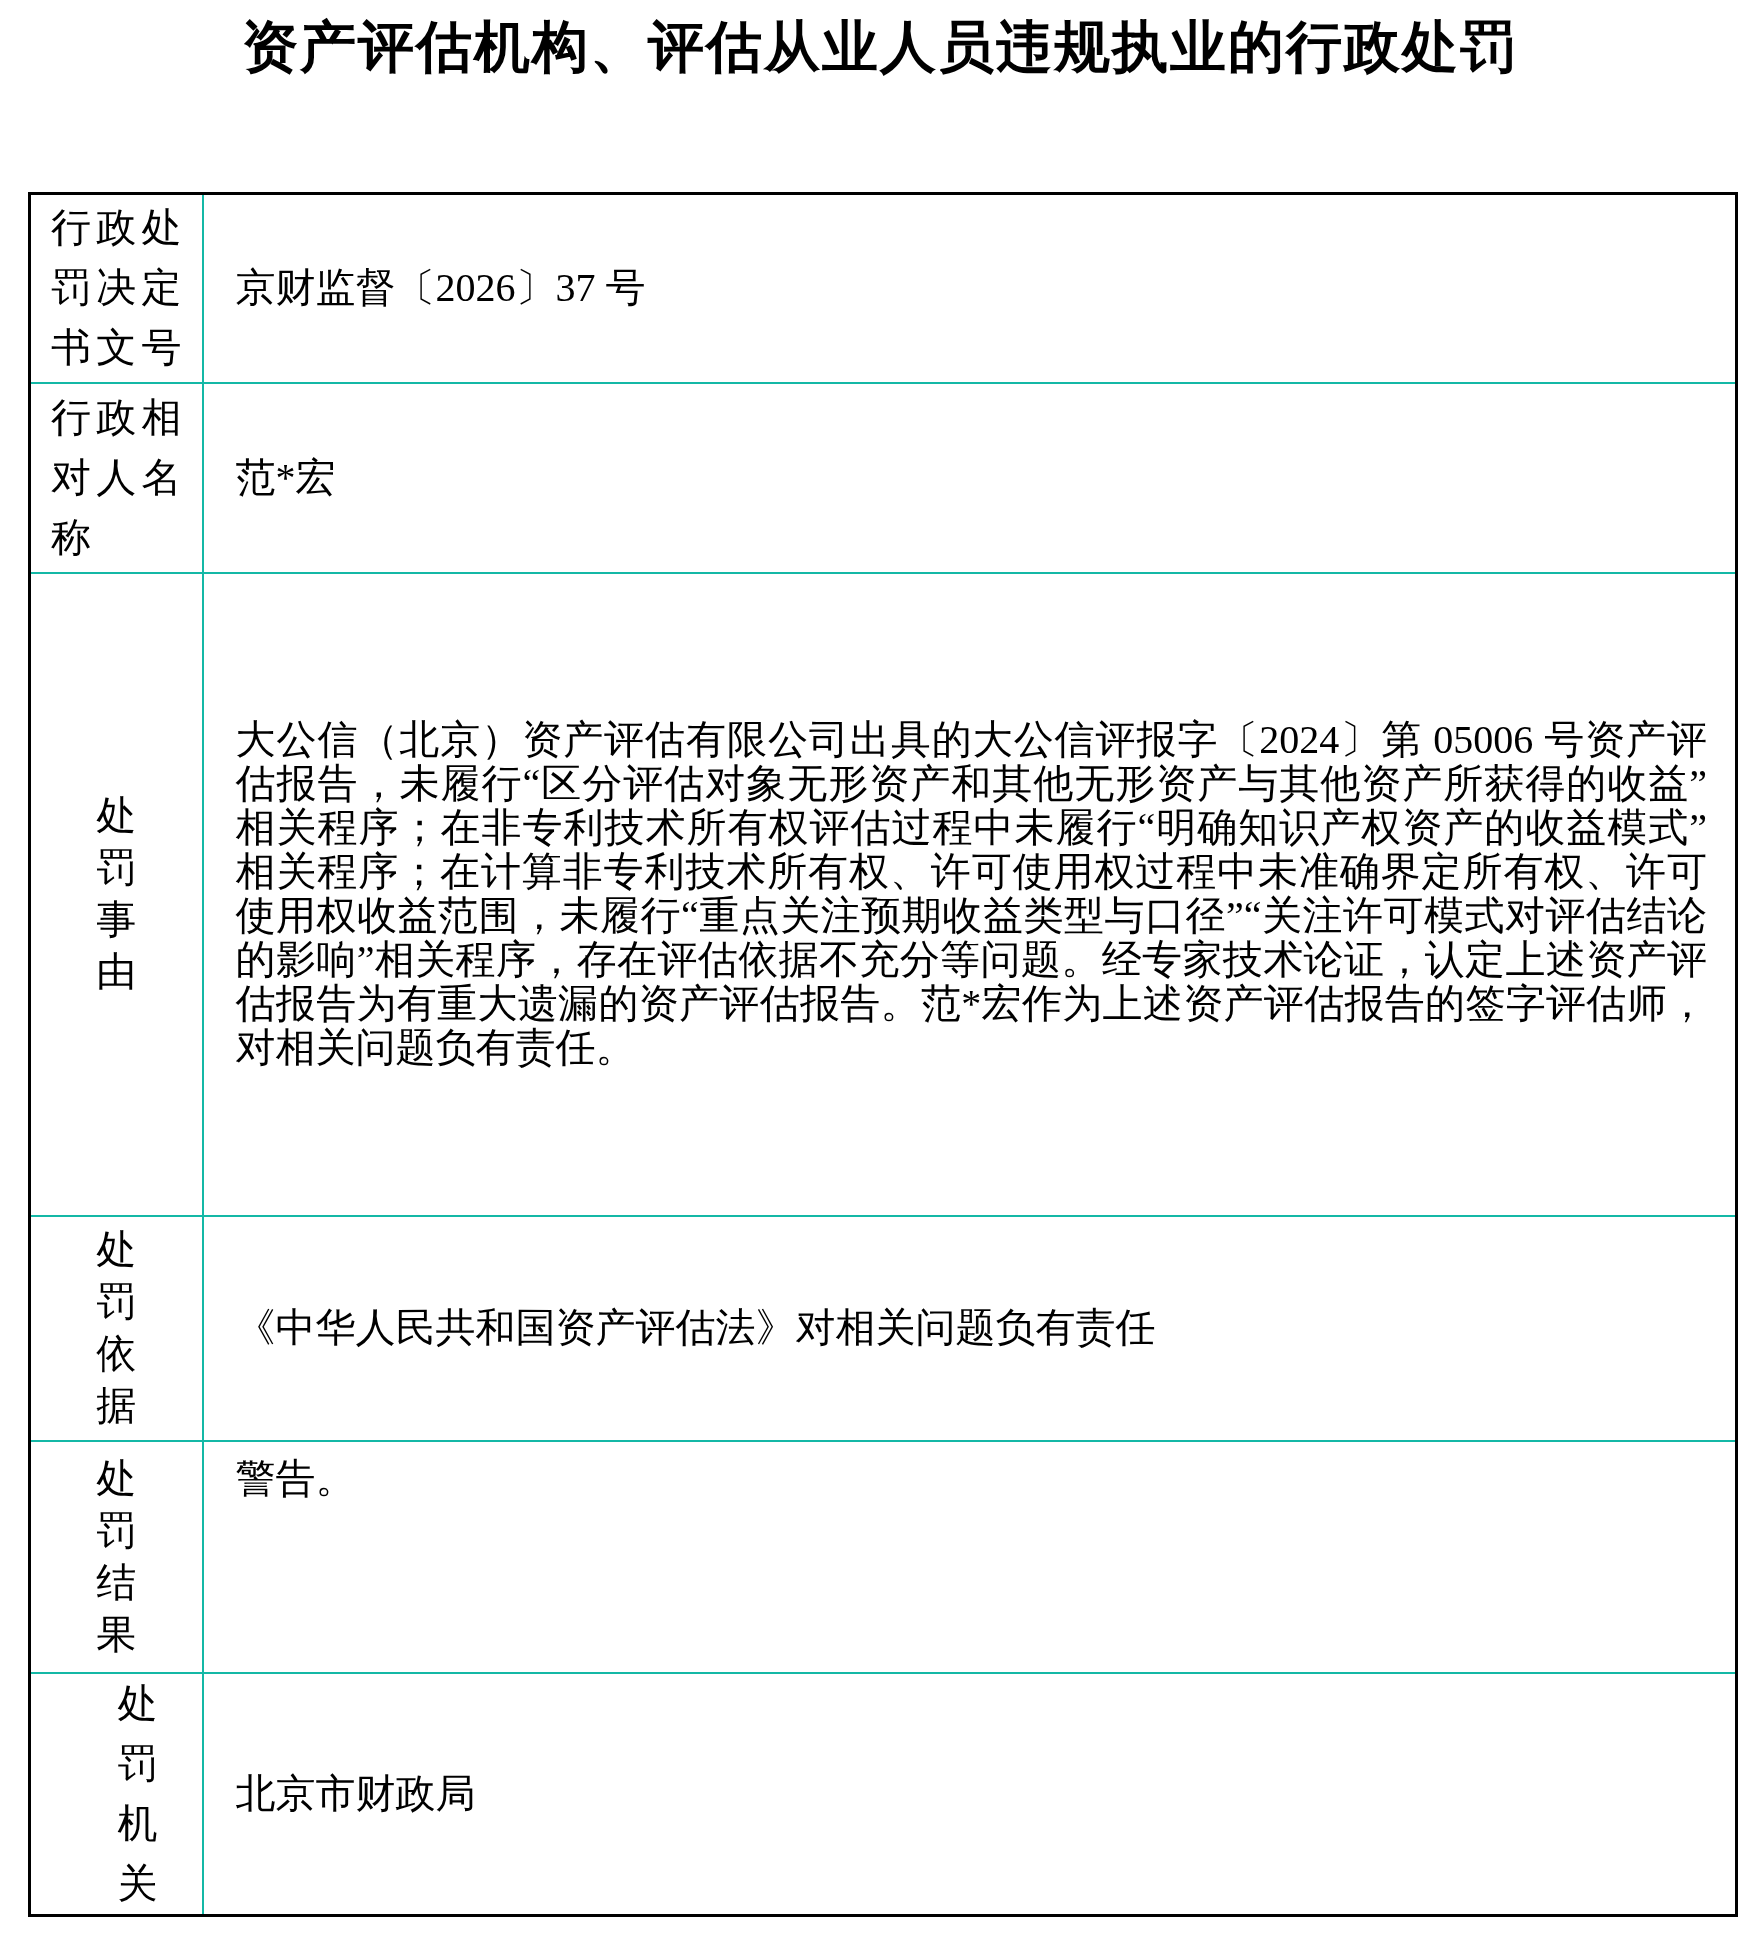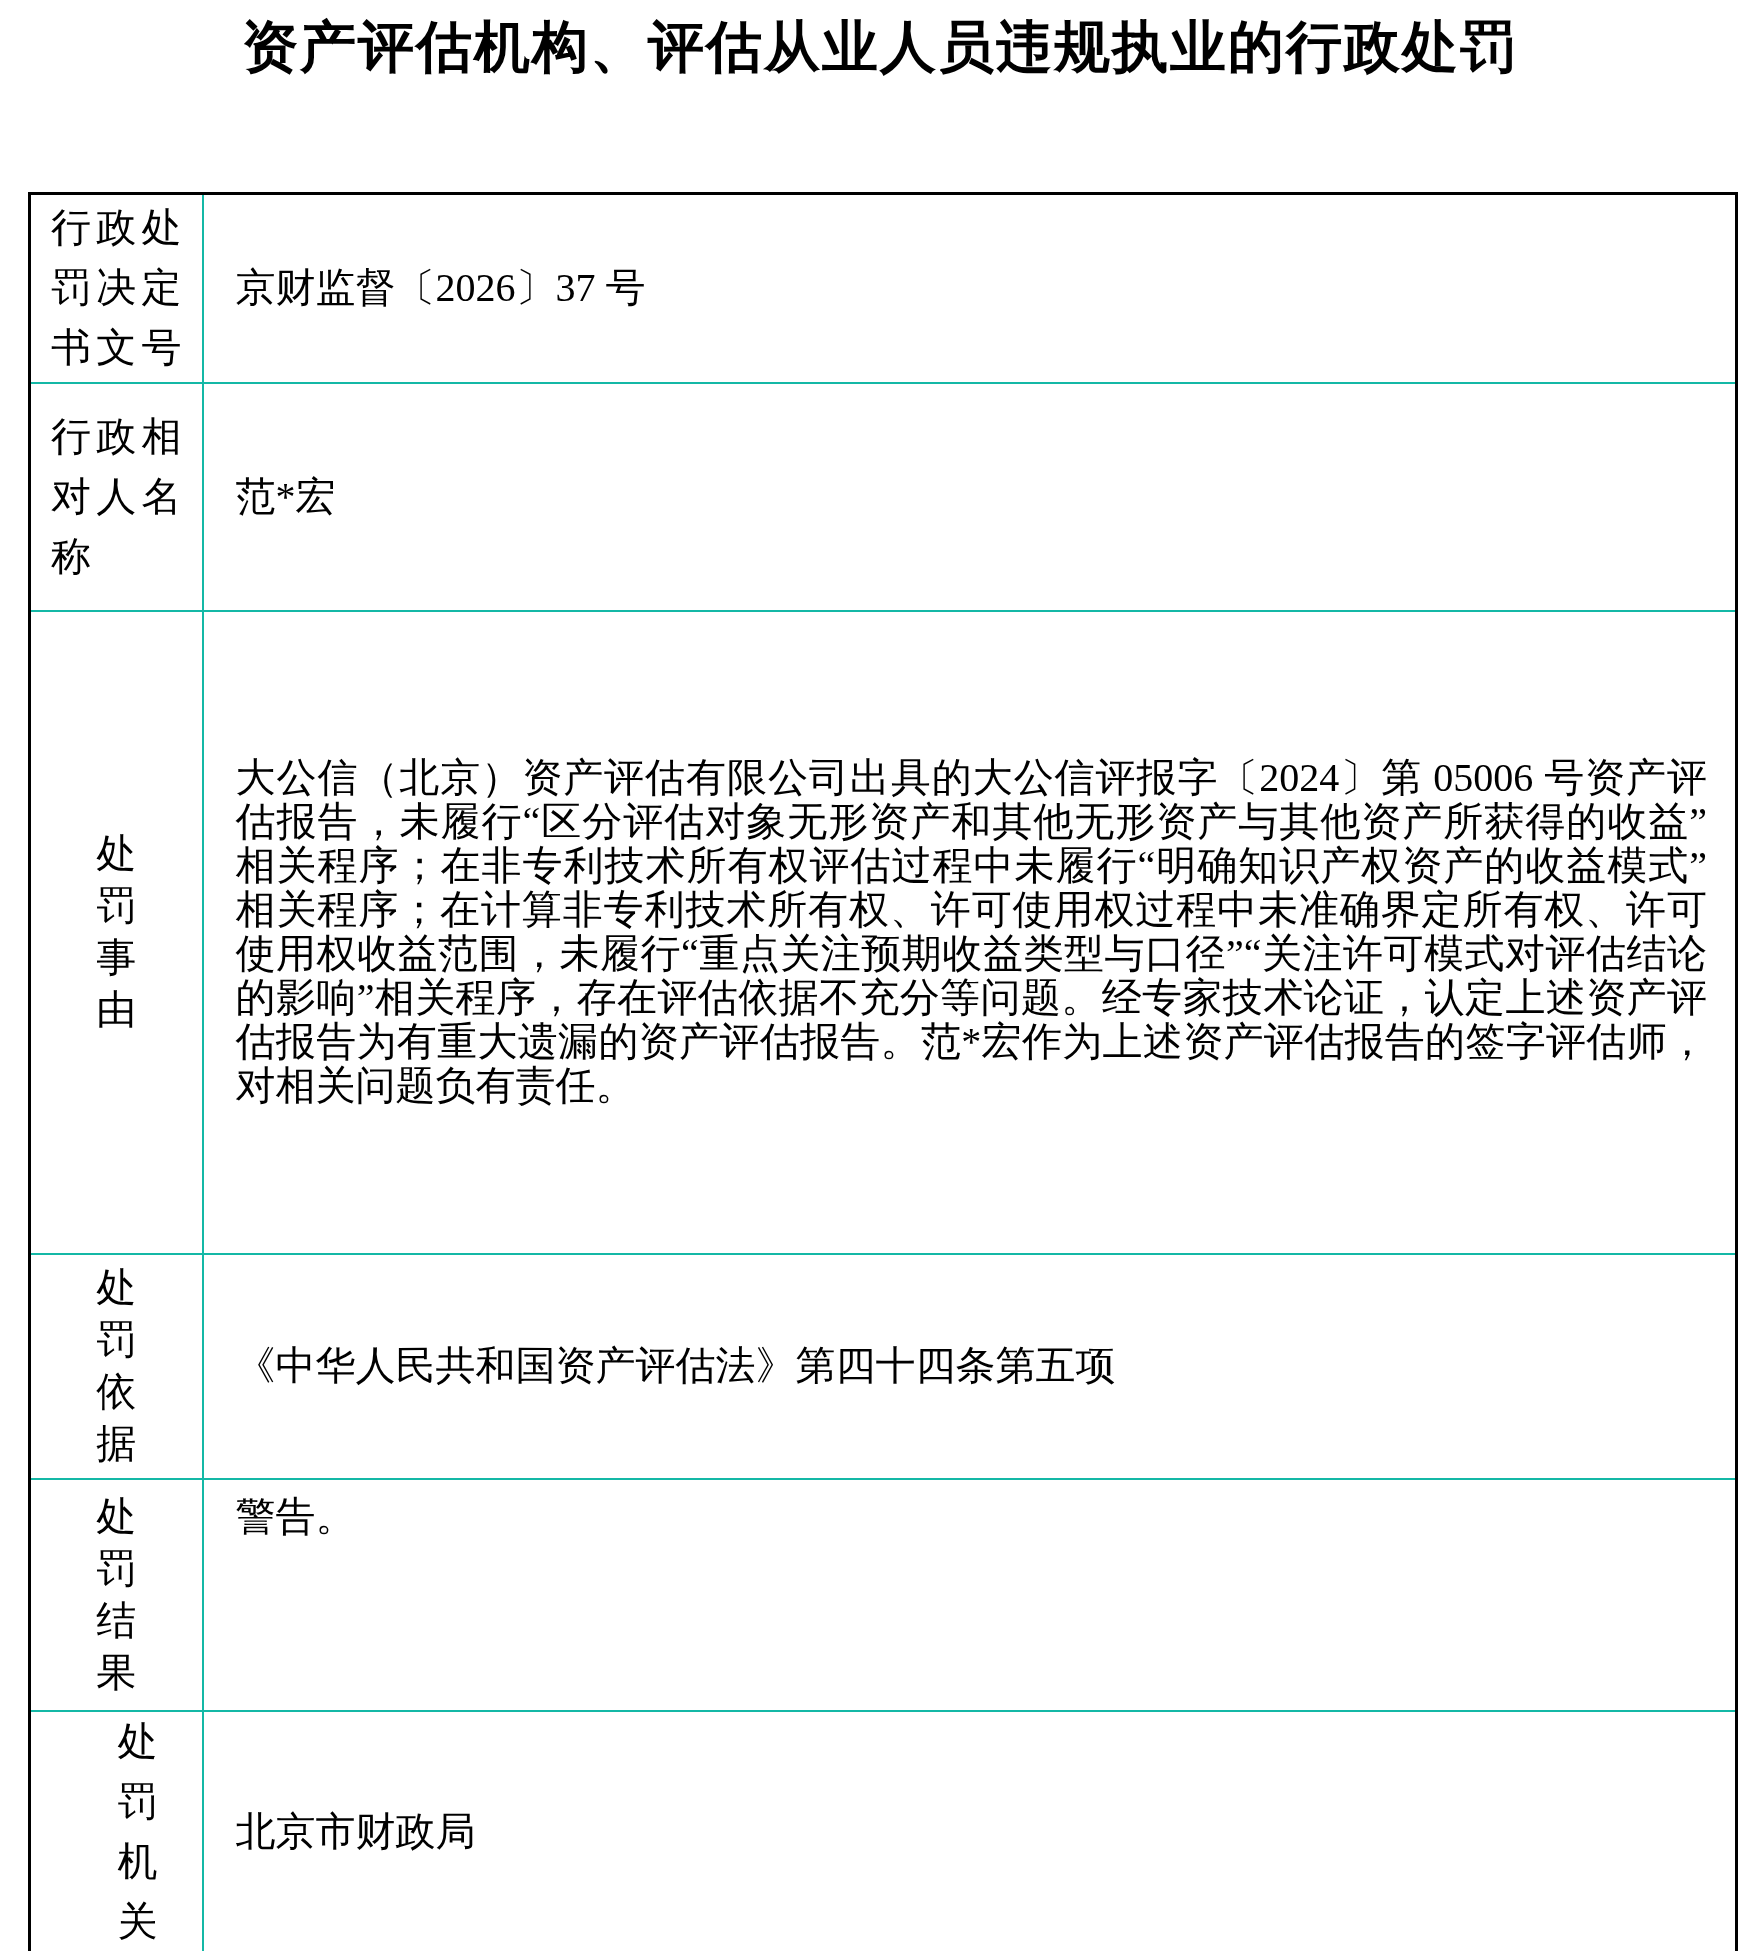--- a/index.html
+++ b/index.html
@@ -83,21 +83,21 @@
     padding-top: 9px;
     line-height: 56px;
   }
   td.value-cell.paragraph {
     text-align: justify;
     line-height: 44px;
     padding-top: 2px;
     padding-bottom: 2px;
   }
   tr.r1 { height: 189px; }
-  tr.r2 { height: 228px; }
+  tr.r2 { height: 190px; }
   tr.r3 { height: 643px; }
   tr.r4 { height: 225px; }
   tr.r5 { height: 232px; }
   tr.r6 { height: 126px; }
   tr.r7 { height: 127px; }
 </style>
 </head>
 <body>
 
 <div class="page">
@@ -139,21 +139,21 @@
       <td class="value-cell paragraph">大公信（北京）资产评估有限公司出具的大公信评报字〔2024〕第 05006 号资产评估报告，未履行“区分评估对象无形资产和其他无形资产与其他资产所获得的收益”相关程序；在非专利技术所有权评估过程中未履行“明确知识产权资产的收益模式”相关程序；在计算非专利技术所有权、许可使用权过程中未准确界定所有权、许可使用权收益范围，未履行“重点关注预期收益类型与口径”“关注许可模式对评估结论的影响”相关程序，存在评估依据不充分等问题。经专家技术论证，认定上述资产评估报告为有重大遗漏的资产评估报告。范*宏作为上述资产评估报告的签字评估师，对相关问题负有责任。</td>
     </tr>
 
     <tr class="r4">
       <td class="label-cell">
         <span class="cline">处</span>
         <span class="cline">罚</span>
         <span class="cline">依</span>
         <span class="cline">据</span>
       </td>
-      <td class="value-cell">《中华人民共和国资产评估法》第四十四条第五项</td>
+      <td class="value-cell">《中华人民共和国资产评估法》对相关问题负有责任</td>
     </tr>
 
     <tr class="r5">
       <td class="label-cell">
         <span class="cline">处</span>
         <span class="cline">罚</span>
         <span class="cline">结</span>
         <span class="cline">果</span>
       </td>
       <td class="value-cell vtop">警告。</td>

